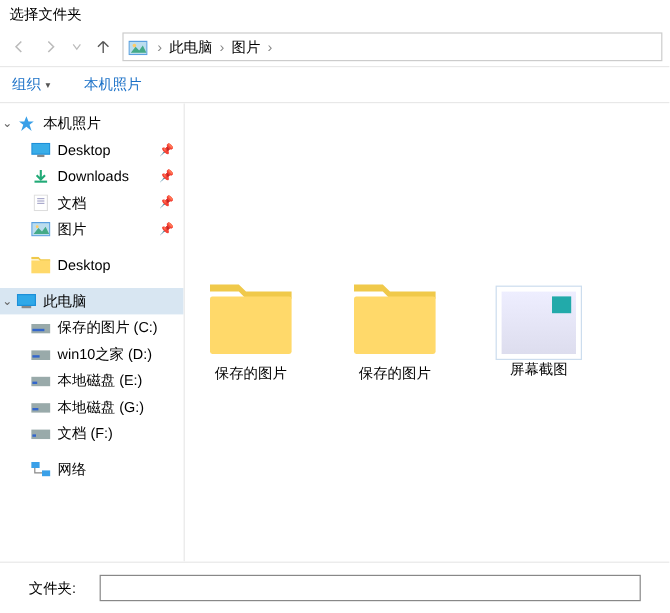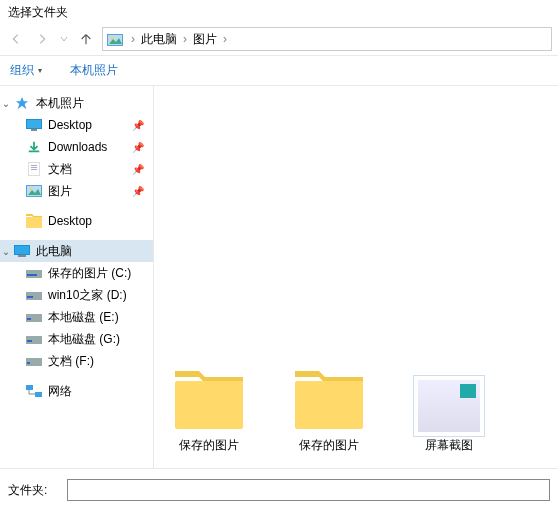--- a/index.html
+++ b/index.html
@@ -18,28 +18,28 @@
   .tool-item .dd { font-size: 8px; color: #555; }
   .body { flex: 1; display: flex; overflow: hidden; }
   .sidebar { width: 154px; border-right: 1px solid #e8e8e8; padding: 6px 0; overflow-y: auto; }
   .side-group { margin-bottom: 8px; }
   .side-item { display: flex; align-items: center; height: 22px; padding: 0 6px 0 26px; position: relative; cursor: pointer; }
   .side-item.top { padding-left: 14px; font-weight: normal; }
   .side-item.top .expand { position: absolute; left: 0px; font-size: 10px; color: #666; width: 12px; text-align: center; }
   .side-item.active { background: #d8e6f2; }
   .side-item .s-icon { width: 16px; height: 16px; margin-right: 6px; display: flex; align-items: center; justify-content: center; flex-shrink: 0; }
   .side-item .pin { position: absolute; right: 8px; color: #888; font-size: 10px; }
-  .content { flex: 1; padding: 14px 10px; display: flex; align-items: flex-end; gap: 30px; }
+  .content { flex: 1; padding: 14px 10px; display: flex; align-items: center; gap: 30px; }
   .folder-item { width: 90px; display: flex; flex-direction: column; align-items: center; cursor: pointer; }
   .folder-icon { width: 72px; height: 62px; margin-bottom: 6px; }
   .folder-label { text-align: center; font-size: 12px; }
   .thumb-folder { width: 72px; height: 62px; background: #fff; border: 1px solid #cde; position: relative; }
   .thumb-folder::before { content: ""; position: absolute; top: 4px; left: 4px; right: 4px; bottom: 4px; background: linear-gradient(#eef,#dde); }
   .thumb-folder::after { content: ""; position: absolute; top: 8px; right: 8px; width: 16px; height: 14px; background: #2aa; }
-  .footer { border-top: 1px solid #e8e8e8; padding: 10px 8px; display: flex; align-items: center; gap: 20px; }
+  .footer { border-top: 1px solid #e8e8e8; padding: 10px 24px; display: flex; align-items: center; gap: 20px; }
   .footer label { white-space: nowrap; }
   .footer input { flex: 1; height: 22px; border: 1px solid #888; padding: 0 4px; outline: none; }
   
   .svg-folder { fill: #ffd96a; }
   .svg-folder .tab { fill: #f0c94a; }
   .svg-drive rect { fill: #9aa; }
   .svg-drive .bar { fill: #36c; }
 </style>
 </head>
 <body>

